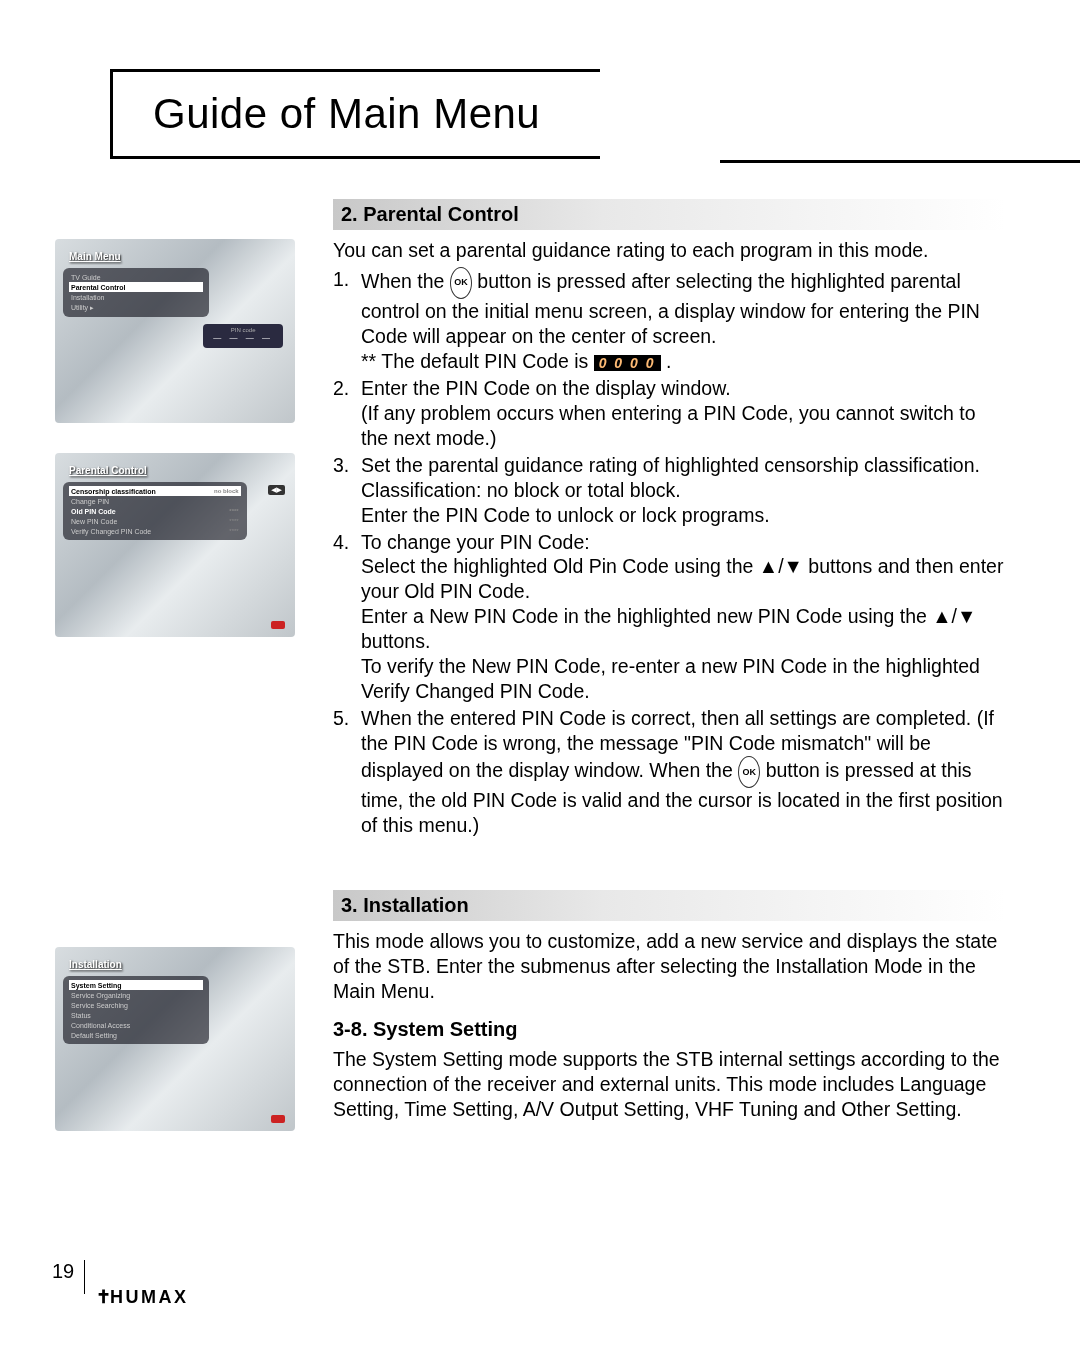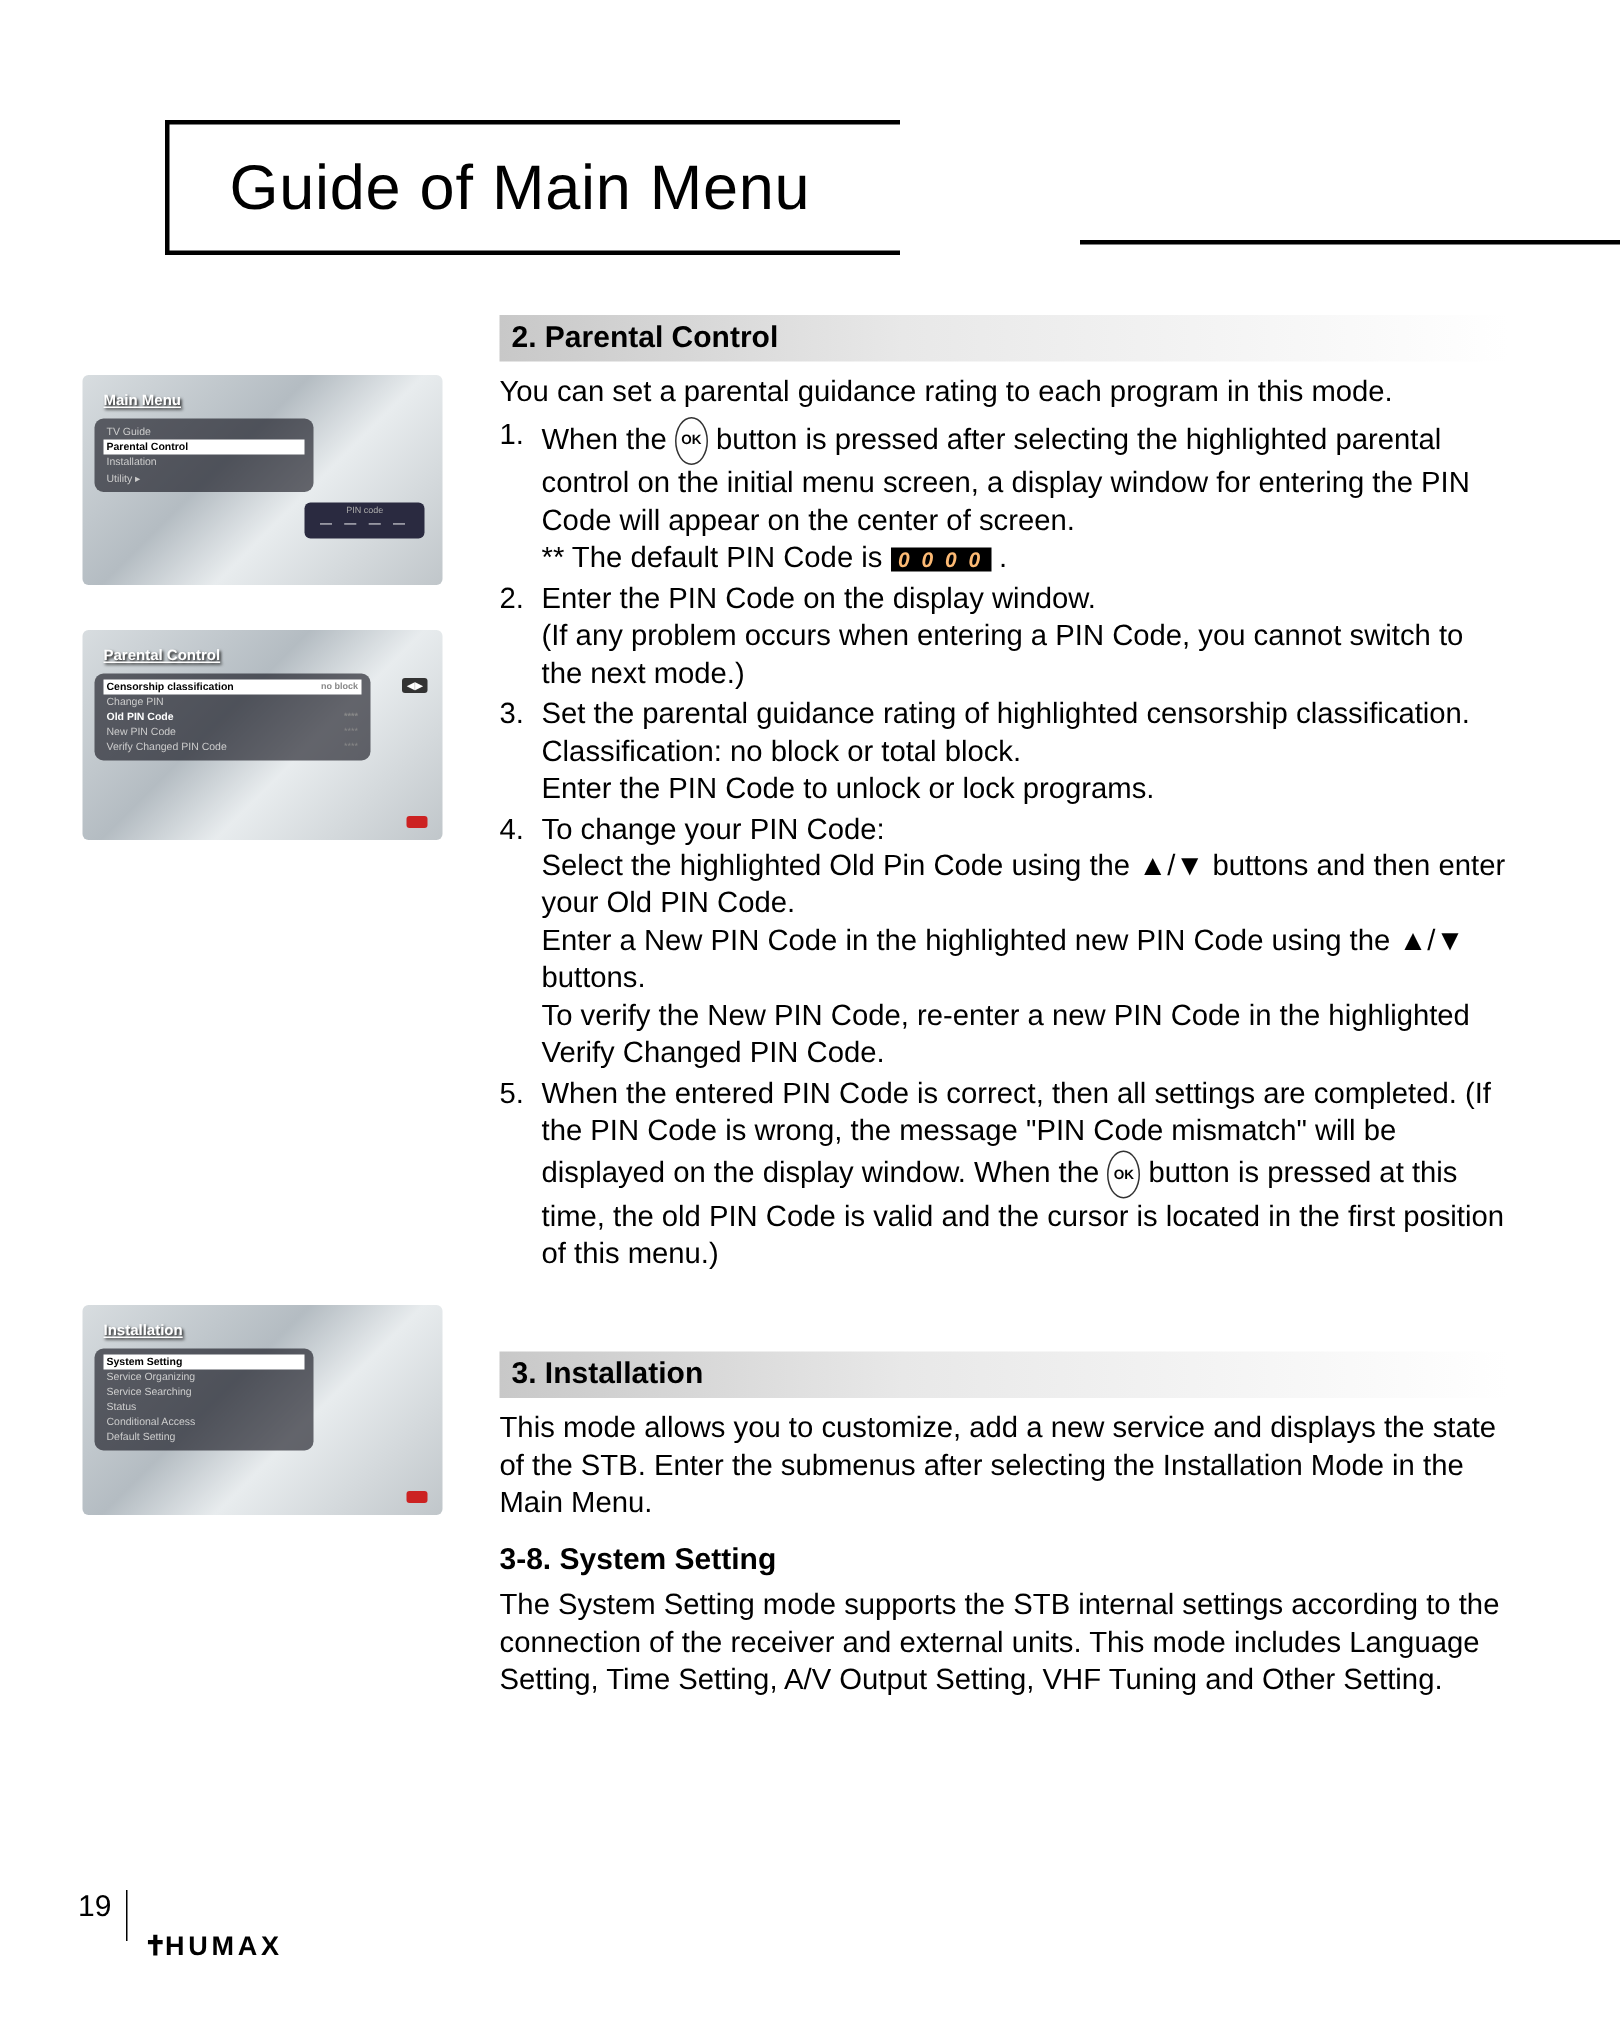--- a/index.html
+++ b/index.html
@@ -16,21 +16,21 @@
     width: 100%;
     height: 100%;
     padding: 30px 35px 40px 35px;
   }
   .title-box {
     border: 3px solid #000;
     border-right: none;
     padding: 18px 60px 18px 40px;
     display: inline-block;
     margin-left: 75px;
-    margin-top: 50px;
+    margin-top: 39px;
   }
   .title-box h1 {
     font-size: 42px;
     font-weight: 400;
     letter-spacing: 0.5px;
   }
   .hr-line {
     position: absolute;
     top: 160px;
     right: 0;
@@ -47,21 +47,21 @@
     width: 270px;
     flex-shrink: 0;
     padding-left: 20px;
   }
   .right-col {
     flex: 1;
     padding-right: 40px;
   }
   .screenshot {
     width: 240px;
-    height: 140px;
+    height: 184px;
     background: linear-gradient(135deg, #d8dde0 0%, #b4bcc2 40%, #e8ecee 60%, #c0c6ca 100%);
     border-radius: 4px;
     margin-top: 40px;
     margin-bottom: 30px;
     position: relative;
     padding: 8px;
   }
   .screenshot + .screenshot { margin-top: 10px; }
   .ss-title {
     color: #fff;

